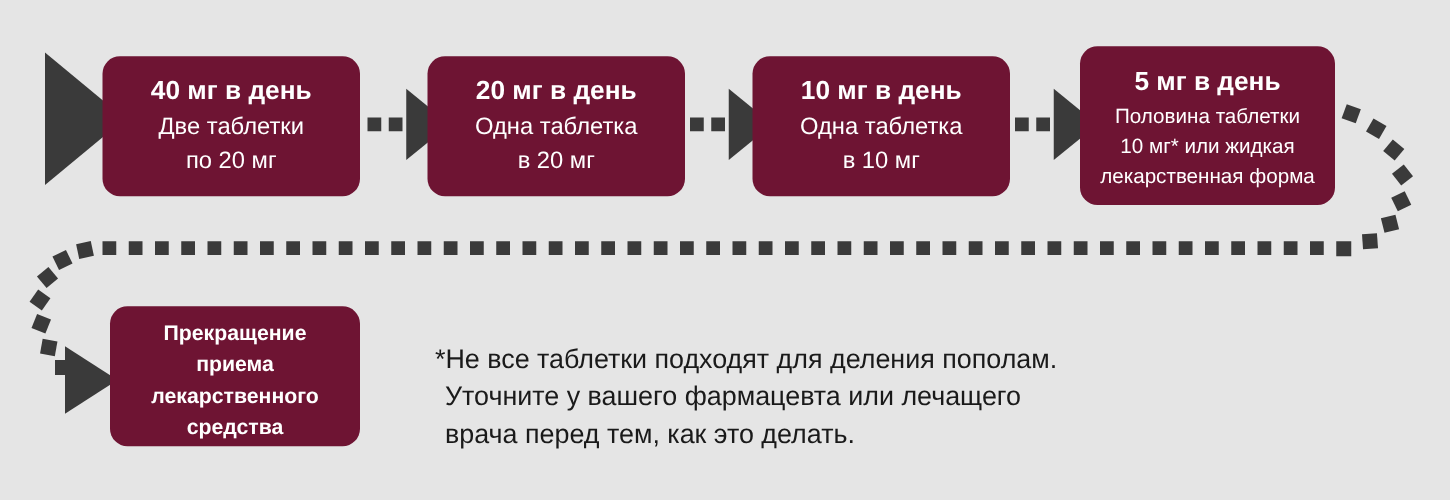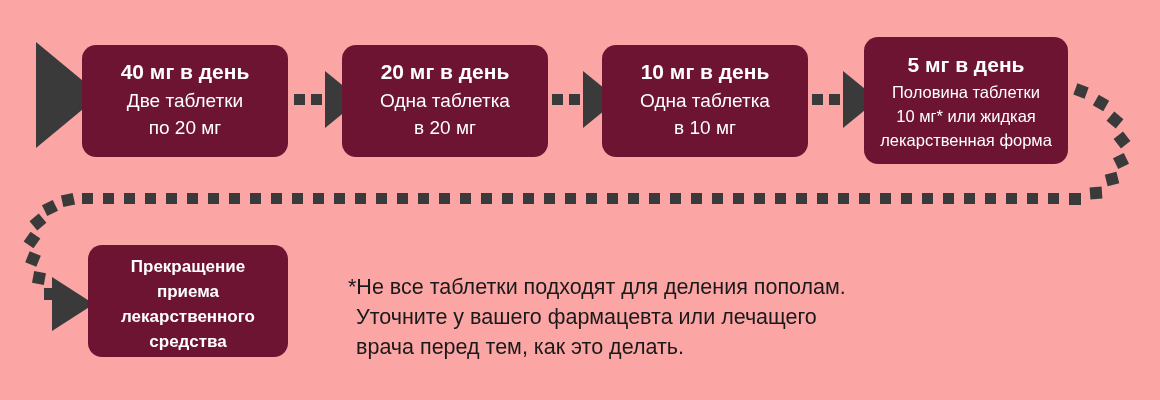--- a/index.html
+++ b/index.html
@@ -10,21 +10,21 @@
   body {
     width: 1160px;
     height: 400px;
     font-family: "Liberation Sans", sans-serif;
     overflow: hidden;
   }
   #diagram-root {
     position: relative;
     width: 1160px;
     height: 400px;
-    background: #fca5a5;
+    background: #e5e5e5;
   }
   #flow-svg {
     position: absolute;
     left: 0;
     top: 0;
     width: 1160px;
     height: 400px;
     display: block;
   }
   .step-title {

